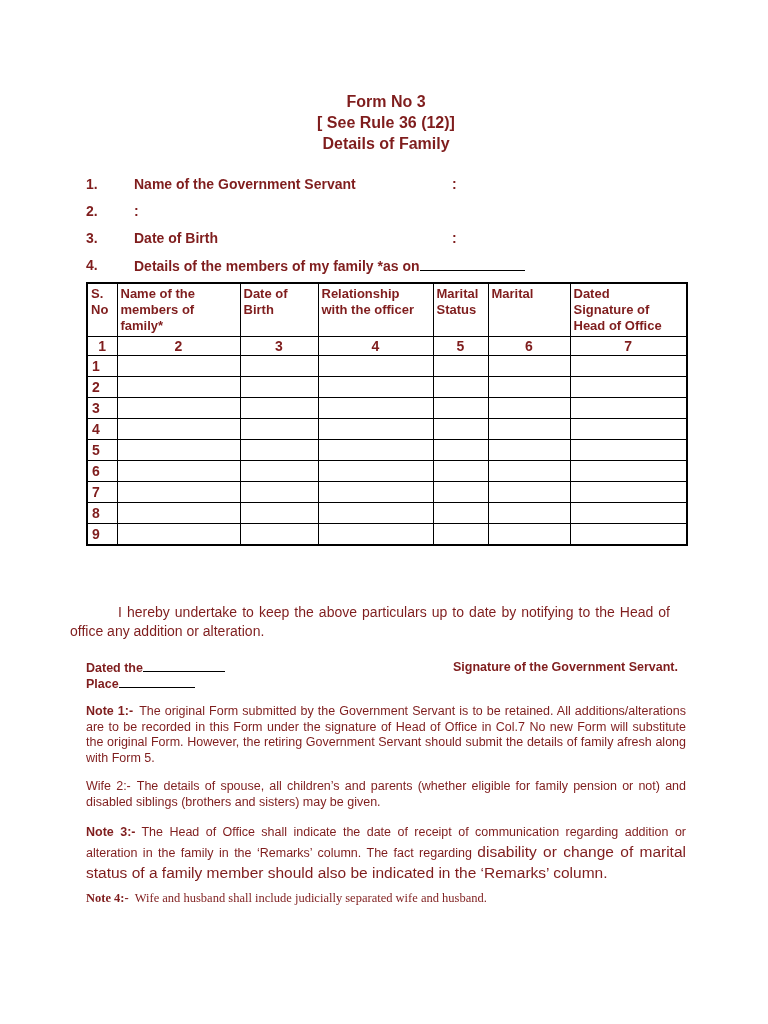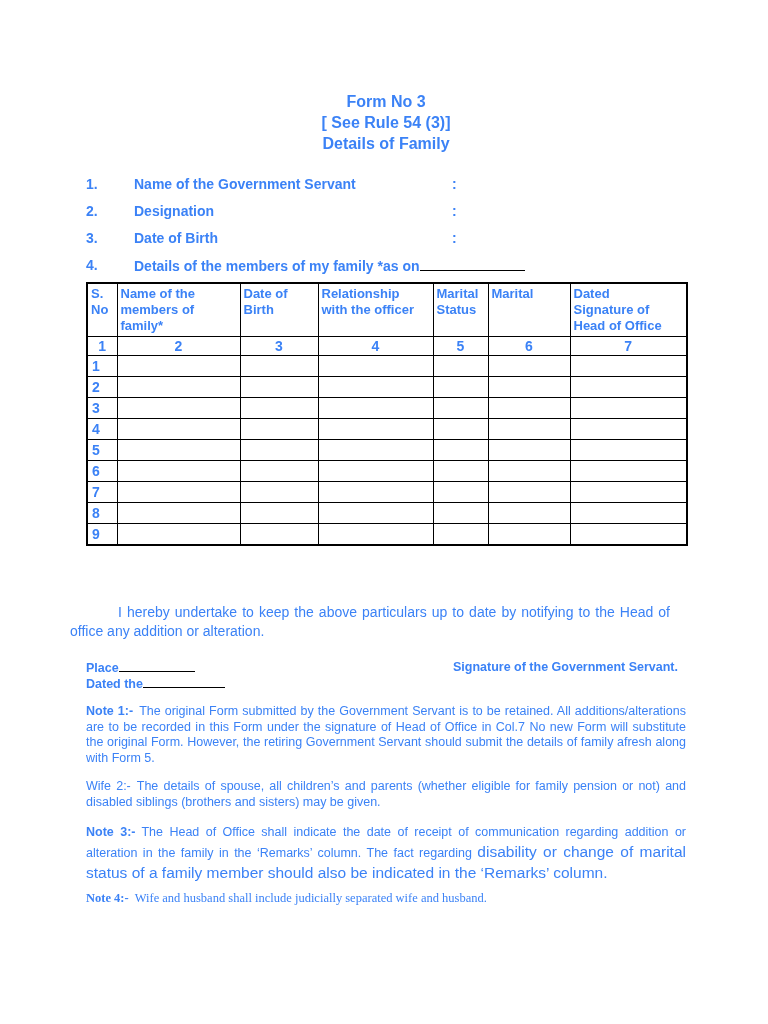--- a/index.html
+++ b/index.html
@@ -1,18 +1,18 @@
 <!DOCTYPE html>
 <html><head>
 <meta charset="utf-8">
 <style>
   html,body { margin:0; padding:0; background:#fff; }
   .page {
     position:relative; width:768px; height:1024px; background:#ffffff;
-    font-family:"Liberation Sans", sans-serif; color:#3b82f6;
+    font-family:"Liberation Sans", sans-serif; color:#7f1d1d;
     overflow:hidden;
   }
 
   
   .title-block {
     position:absolute; top:91px; left:86px; width:600px;
     text-align:center; font-weight:bold; font-size:16px; line-height:21px;
   }
 
   
@@ -73,33 +73,32 @@
   .note-4 { top:891px; font-weight:bold;font-family:Liberation Serif, serif; }
   .note-4 .note-text { font-weight:normal; }
 </style>
 </head>
 <body>
 
 <div class="page">
 
   <div class="title-block">
     <div>Form No 3</div>
-    <div>[ See Rule 54 (3)]</div>
+    <div>[ See Rule 36 (12)]</div>
     <div>Details of Family</div>
   </div>
 
   <div class="items">
     <div class="item-row">
       <span>1.</span>
       <span>Name of the Government Servant</span>
       <span class="colon">:</span>
     </div>
     <div class="item-row">
       <span>2.</span>
-      <span>Designation</span>
       <span class="colon">:</span>
     </div>
     <div class="item-row">
       <span>3.</span>
       <span>Date of Birth</span>
       <span class="colon">:</span>
     </div>
     <div class="item-row item-4">
       <span>4.</span>
       <span><span>Details of the members of my family *as on</span><span class="fill-line"></span></span>
@@ -226,22 +225,22 @@
           <td></td>
           <td></td>
         </tr>
       </tbody>
   </table>
 
   <p class="undertaking">I hereby undertake to keep the above particulars up to date by notifying to the Head of office any addition or alteration.</p>
 
   <div class="sign-block">
     <div class="left-lines">
+      <div><span>Dated the</span><span class="dated-line"></span></div>
       <div><span>Place</span><span class="place-line"></span></div>
-      <div><span>Dated the</span><span class="dated-line"></span></div>
     </div>
     <div class="signature-label">Signature of the Government Servant.</div>
   </div>
 
   <p class="note note-1">
     <span class="note-prefix">Note 1:-</span><span class="note-text">The original Form submitted by the Government Servant is to be retained.  All additions/alterations are to be recorded in this Form under the signature of Head of Office in Col.7 No new Form will substitute the original Form.  However, the retiring Government Servant should submit the details of family afresh along with Form 5.</span>
   </p>
 
   <p class="note note-2">
     <span class="note-prefix normal">Wife 2:-</span><span class="note-text">The details of spouse, all children’s and parents (whether eligible for family pension or not) and disabled siblings (brothers and sisters) may be given.</span>

